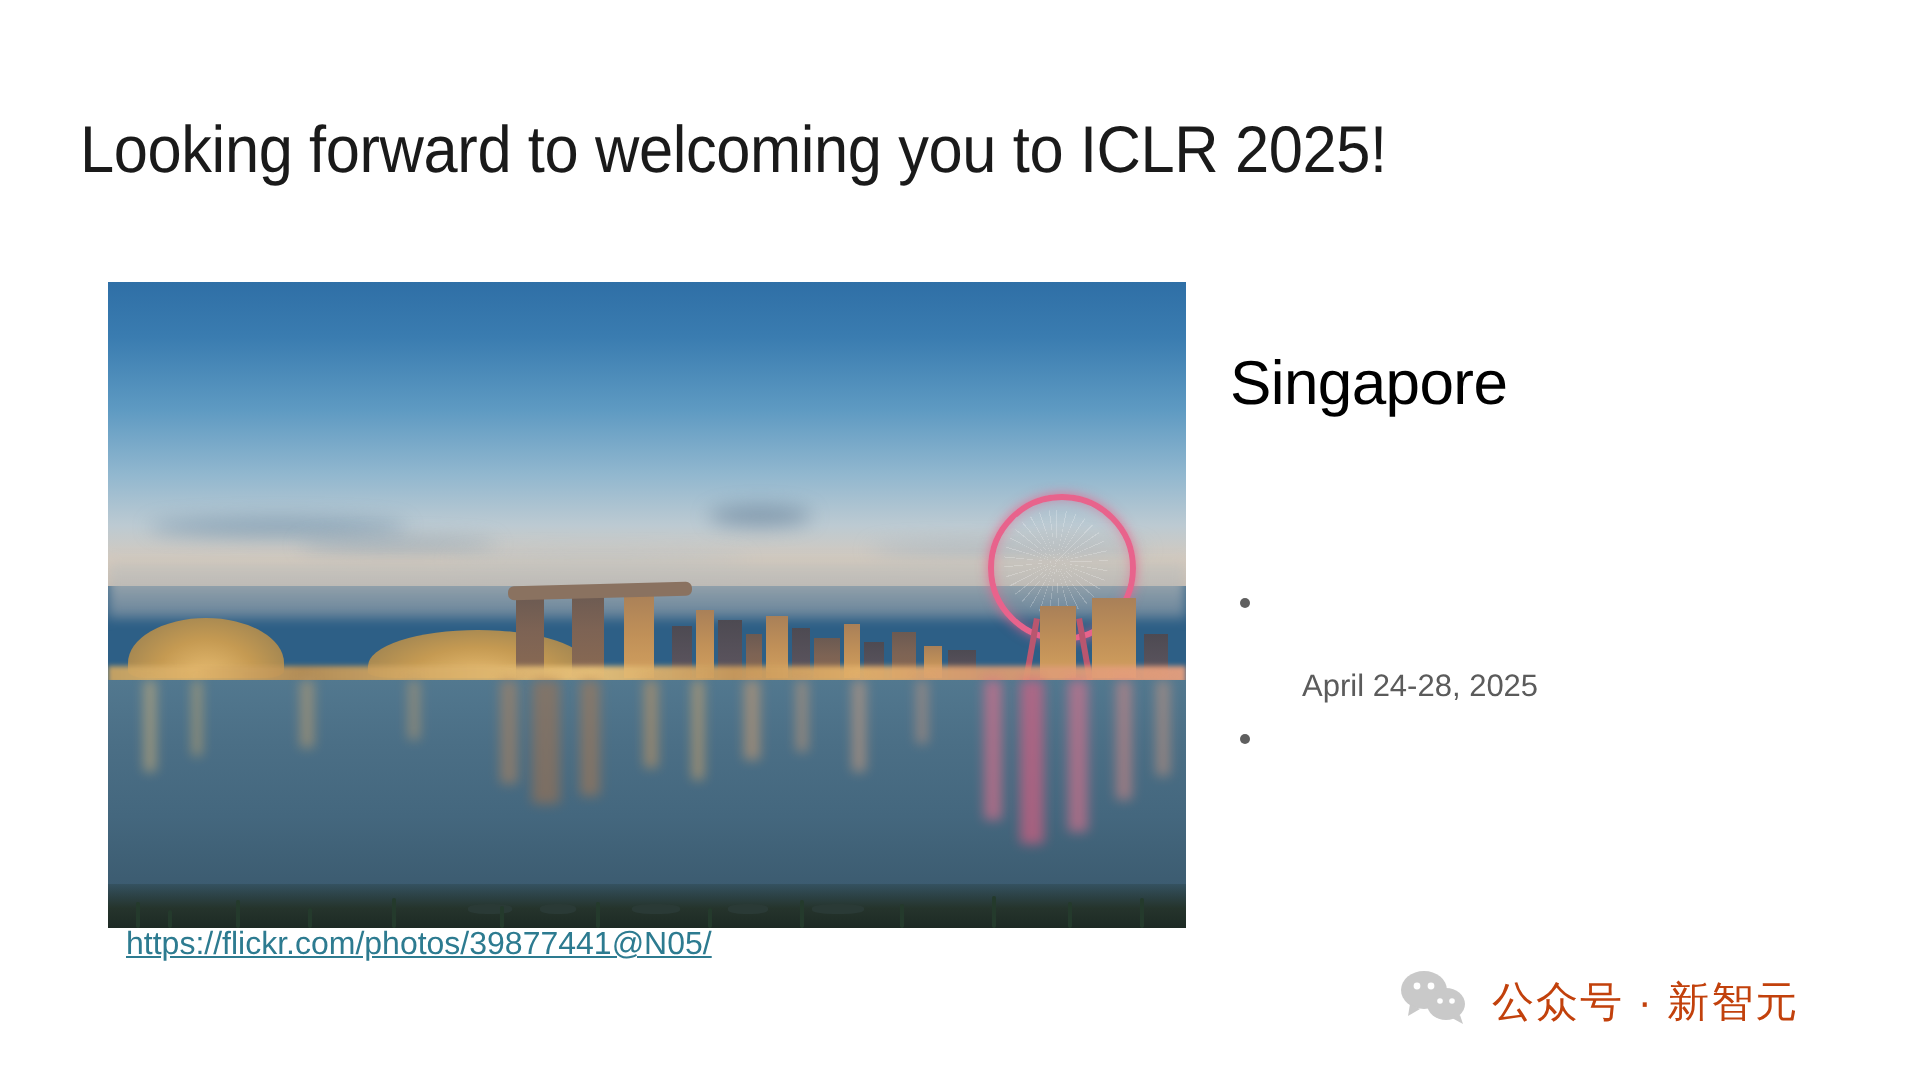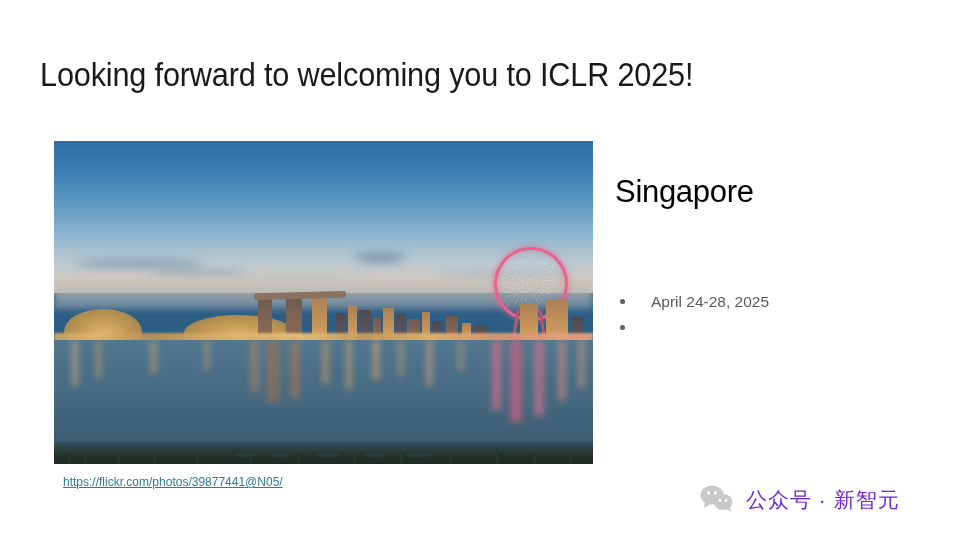--- a/index.html
+++ b/index.html
@@ -176,22 +176,22 @@
     bottom: 7px;
     height: 5px;
     background: #2a3a36;
     border-radius: 40%;
   }
 
   
   #photo-credit {
     position: absolute;
     left: 63px;
-    top: 475px;
-    font-size: 12px;
+    top: 464px;
+    font-size: 16px;
     color: #2d7b90;
     text-decoration: underline;
     text-decoration-color: #2d7b90;
     cursor: pointer;
   }
 
   
   #place-heading {
     position: absolute;
     left: 615px;
@@ -217,34 +217,35 @@
     border-radius: 50%;
     background: #5f5f5f;
     margin-top: 9px;
     margin-right: 26px;
     flex: 0 0 auto;
   }
   .bullet-text {
     font-size: 15.5px;
     line-height: 24px;
     color: #5b5b5b;
+    margin-top: 42px;
   }
 
   
   #watermark {
     position: absolute;
     left: 700px;
     top: 484px;
     display: flex;
     align-items: center;
   }
   #wechat-icon { margin-right: 12px; }
   #watermark-text {
     font-size: 21px;
-    color: #6d28d9;
+    color: #c2410c;
     letter-spacing: 1px;
   }
 </style>
 </head>
 <body>
 
 <div id="slide-title">Looking forward to welcoming you to ICLR 2025!</div>
 
 <div id="photo-frame">
 

